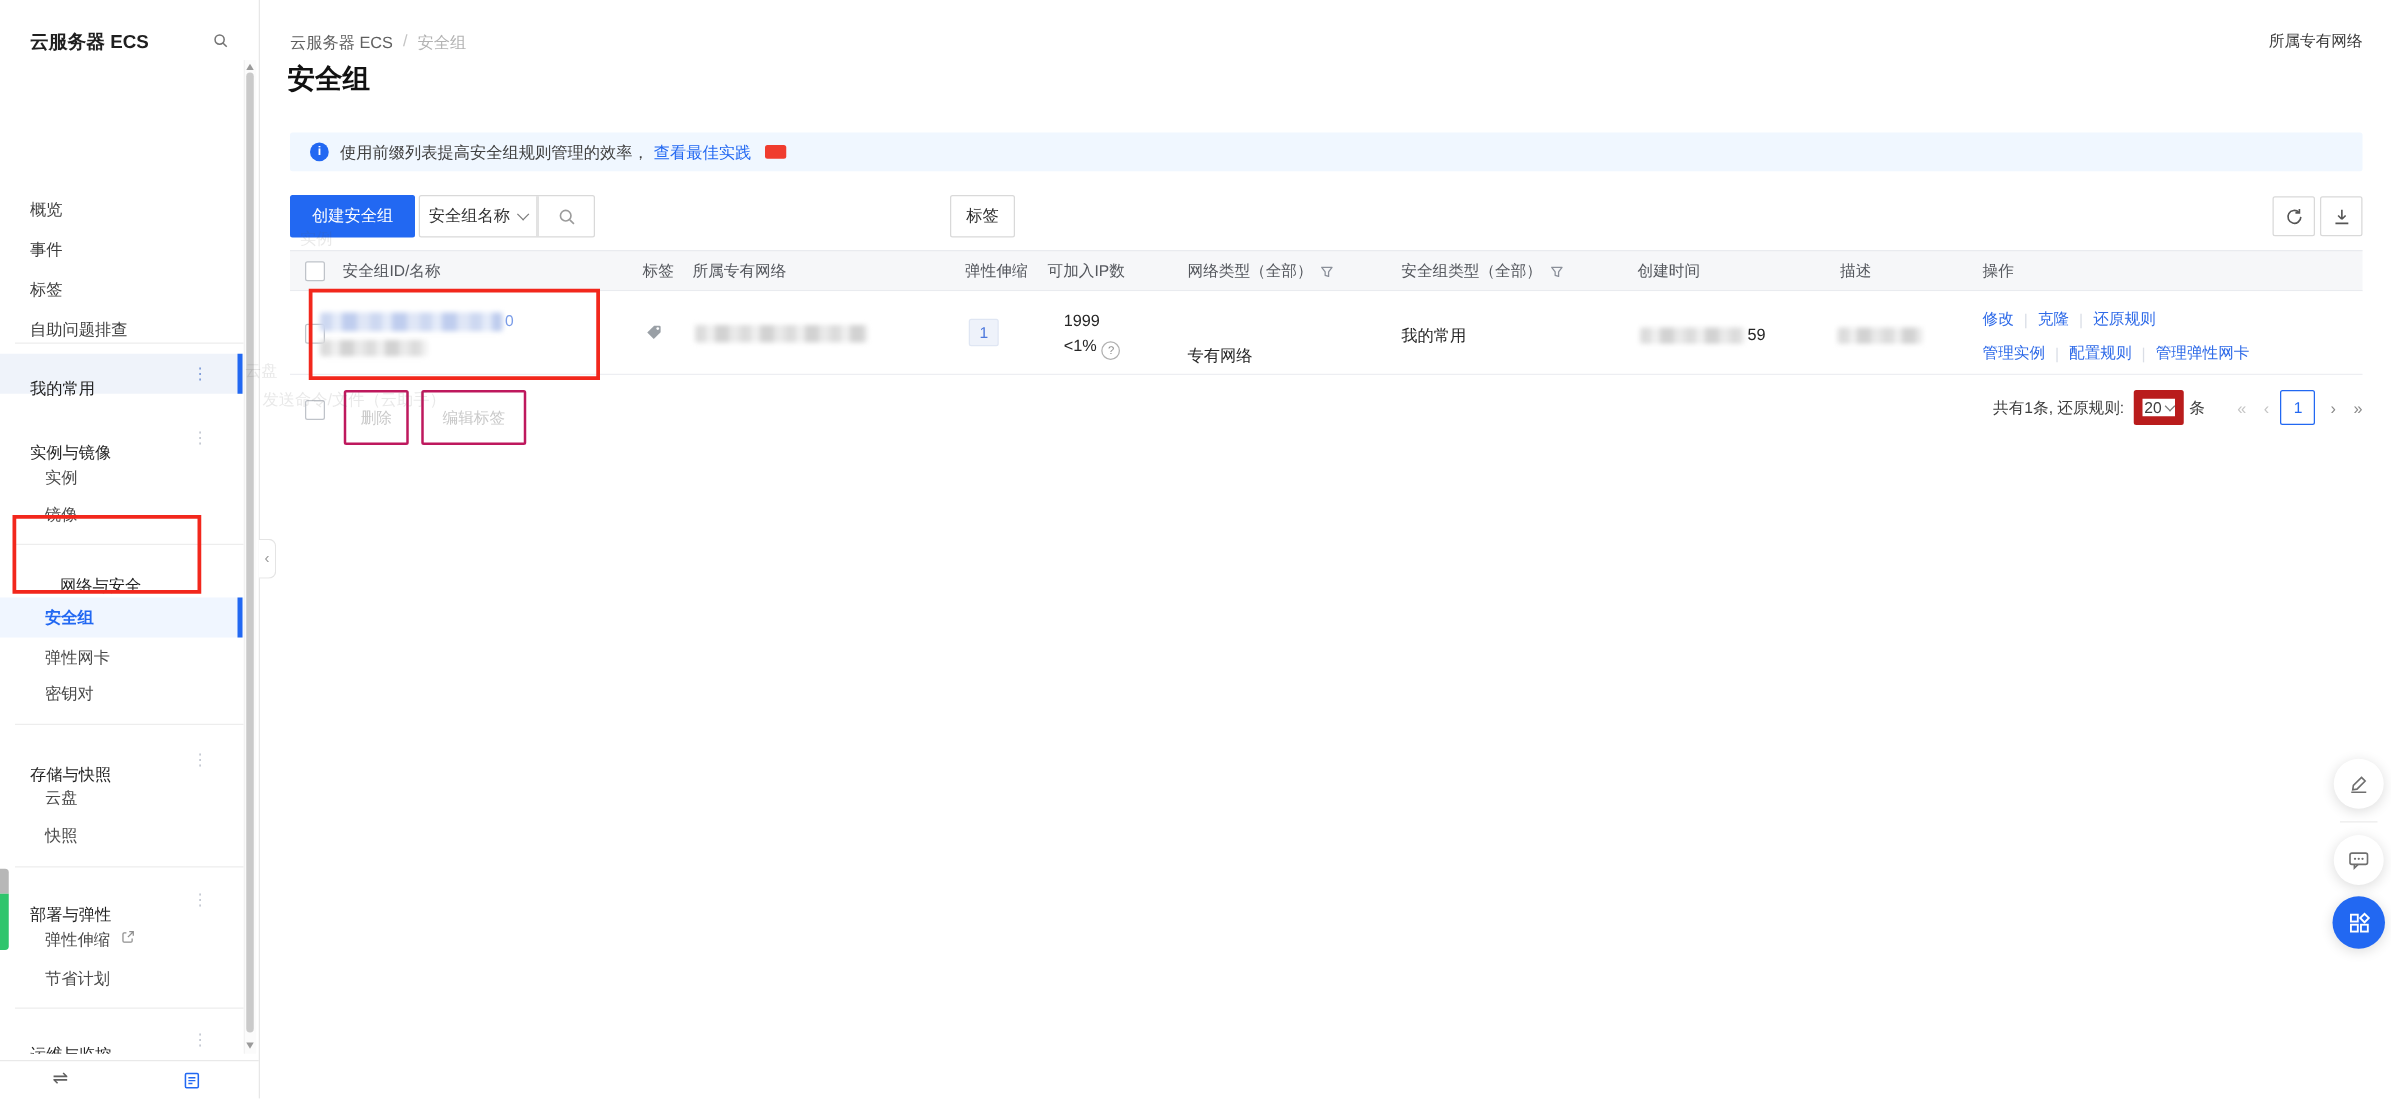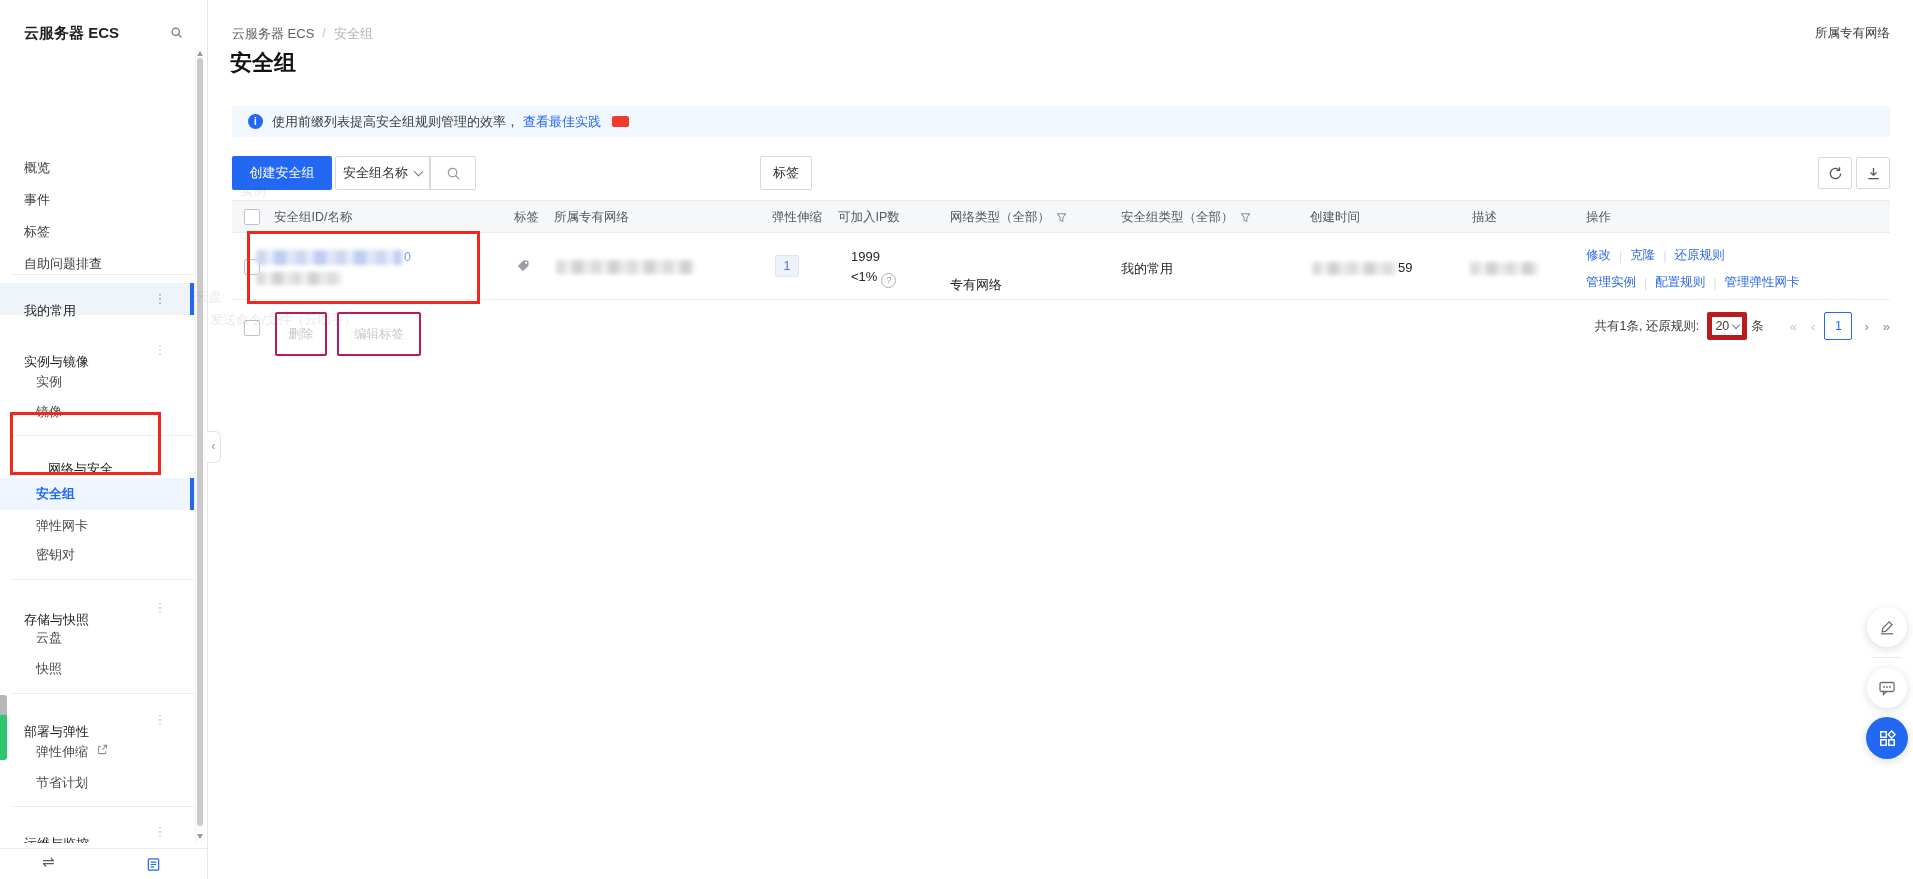--- a/index.html
+++ b/index.html
@@ -62,21 +62,21 @@
   .px { position:absolute; border-radius:2px; filter:blur(2px); }
   .px-blue { background:repeating-linear-gradient(90deg,#cdd8f1 0 10px,#e4ebf9 10px 18px,#bfcdee 18px 30px,#dfe6f6 30px 40px); }
   .px-gray { background:repeating-linear-gradient(90deg,#dcdcdc 0 9px,#efefef 9px 16px,#d2d2d2 16px 27px,#e9e9e9 27px 36px); }
   .count-badge { position:absolute; left:775px; top:255px; width:24px; height:22px; background:#eef2fa; border:1px solid #dfe6f3; border-radius:2px; color:#4d78dd; font-size:12.5px; display:flex; align-items:center; justify-content:center; box-sizing:border-box; cursor:pointer; }
   .q-icon { display:inline-block; width:13px; height:13px; border:1px solid #b0b0b0; border-radius:50%; color:#8c8c8c; font-size:9px; line-height:12px; text-align:center; vertical-align:-2px; margin-left:4px; }
   .actions { position:absolute; left:1586px; font-size:12.5px; color:#2e6ae8; display:flex; gap:8px; align-items:center; white-space:nowrap; }
   .act { cursor:pointer; } .act-sep { color:#dadee6; }
 
   .btn-disabled { position:absolute; top:312px; height:44px; border:2px solid #be185d; border-radius:2px; background:#fff; color:#c9c9c9; font-size:12.5px; display:flex; align-items:center; justify-content:center; box-sizing:border-box; }
   .pagination { position:absolute; right:23px; top:310px; height:32px; display:flex; align-items:center; font-size:12.5px; color:#3d3d3d; }
-  .pg-select { width:40px; height:28px; border:5px solid #b91c1c; border-radius:2px; display:flex; align-items:center; justify-content:center; gap:4px; margin:0 4px 0 8px; box-sizing:border-box; cursor:pointer; }
+  .pg-select { width:40px; height:28px; border:7px solid #b91c1c; border-radius:2px; display:flex; align-items:center; justify-content:center; gap:4px; margin:0 4px 0 8px; box-sizing:border-box; cursor:pointer; }
   .pg-arrow1 { color:#c5c5c5; font-size:13px; }
   .pg-arrow2 { color:#8a8a8a; font-size:13px; cursor:pointer; }
   .pg-page { width:28px; height:28px; border:1px solid #2268f2; color:#2268f2; border-radius:2px; display:flex; align-items:center; justify-content:center; box-sizing:border-box; cursor:pointer; }
 
   .ghost { position:absolute; color:#555; opacity:0.13; font-size:13px; white-space:nowrap; pointer-events:none; }
   .anno { position:absolute; border:3px solid #f2271c; z-index:60; pointer-events:none; }
 
   .float-btn { position:absolute; width:40px; height:40px; border-radius:50%; background:#fff; box-shadow:0 2px 10px rgba(0,0,0,.14); display:flex; align-items:center; justify-content:center; cursor:pointer; }
   .float-btn.blue { width:42px; height:42px; background:#2268f2; }
   .float-div { position:absolute; left:1872px; top:657px; width:30px; height:1px; background:#ececec; }

